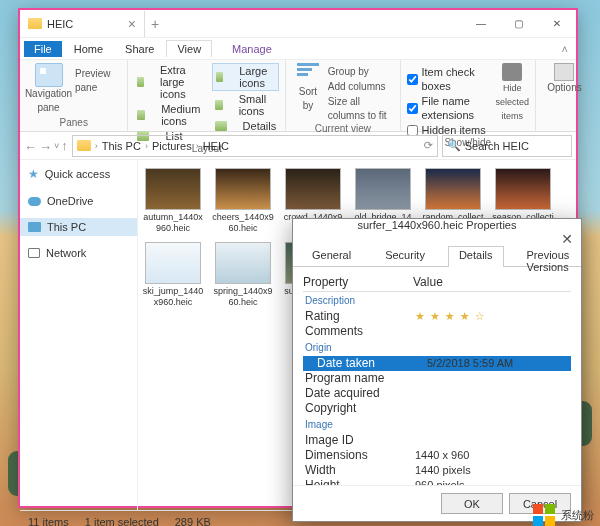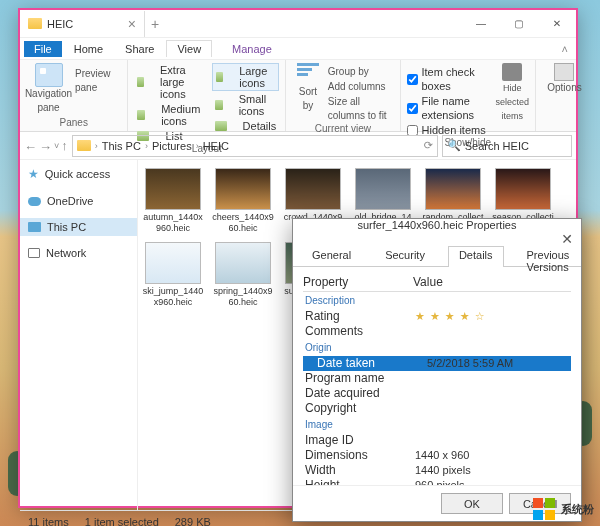--- a/index.html
+++ b/index.html
@@ -75,21 +75,21 @@
 .pcol{font-size:12px;}
 .pcol.c1{width:110px;}
 .prow{display:flex;font-size:10px;line-height:15px;padding:0 2px;}
 .prow.sel{background:#1979ca;color:#fff;}
 .prow.sel .pcol{color:#fff;margin-left:12px;}
 .prow .c1{width:110px;}
 .psection{font-size:10px;color:#3874b5;padding:3px 2px;font-weight:500;}
 .stars{color:#e5b740;font-size:11px;letter-spacing:1px;}
 .props-buttons{height:36px;display:flex;justify-content:flex-end;align-items:center;gap:6px;padding:0 10px;border-top:1px solid #eee;}
 .props-buttons button{width:62px;height:21px;font-size:11px;background:#efefef;border:1px solid #aaa;}
-.watermark{position:absolute;bottom:6px;right:6px;display:flex;align-items:center;gap:6px;font-size:18px;font-weight:bold;color:#444;font-family:"Microsoft YaHei",sans-serif;}
+.watermark{position:absolute;bottom:0;right:6px;display:flex;align-items:center;gap:6px;font-size:18px;font-weight:normal;color:#444;font-family:"Microsoft YaHei",sans-serif;}
 .mslogo{display:grid;grid-template-columns:10px 10px;grid-template-rows:10px 10px;gap:2px;}
 .mslogo span:nth-child(1){background:#f25022;}
 .mslogo span:nth-child(2){background:#7fba00;}
 .mslogo span:nth-child(3){background:#00a4ef;}
 .mslogo span:nth-child(4){background:#ffb900;}
 </style>
 </head>
 <body>
 
 <div class="desert-bg"></div>

